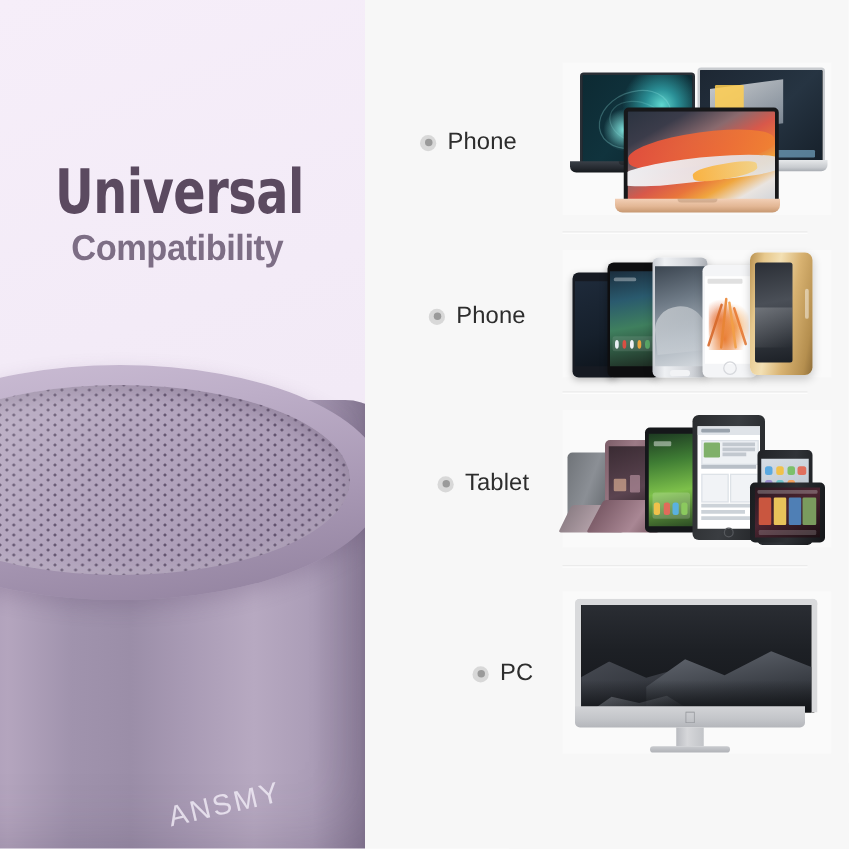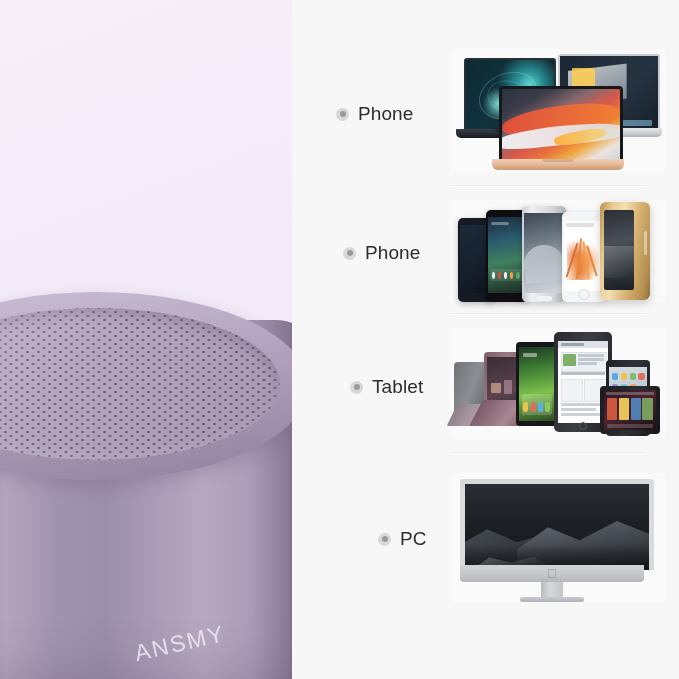--- a/index.html
+++ b/index.html
@@ -278,20 +278,24 @@
     line-height: 1;
   }
 </style>
 </head>
 <body>
 
 <div id="scene">
 
   <div class="left-panel">
 
+    <div class="headline">
+      <div class="headline-top">Universal</div>
+      <div class="headline-sub">Compatibility</div>
+    </div>
 
     <div class="speaker-wrap">
       <div class="speaker-body"></div>
       <div class="speaker-chrome"></div>
       <div class="speaker-rim"></div>
       <div class="speaker-grille"></div>
       <div class="speaker-grille-sheen"></div>
       <div class="speaker-brand">ANSMY</div>
     </div>
 

